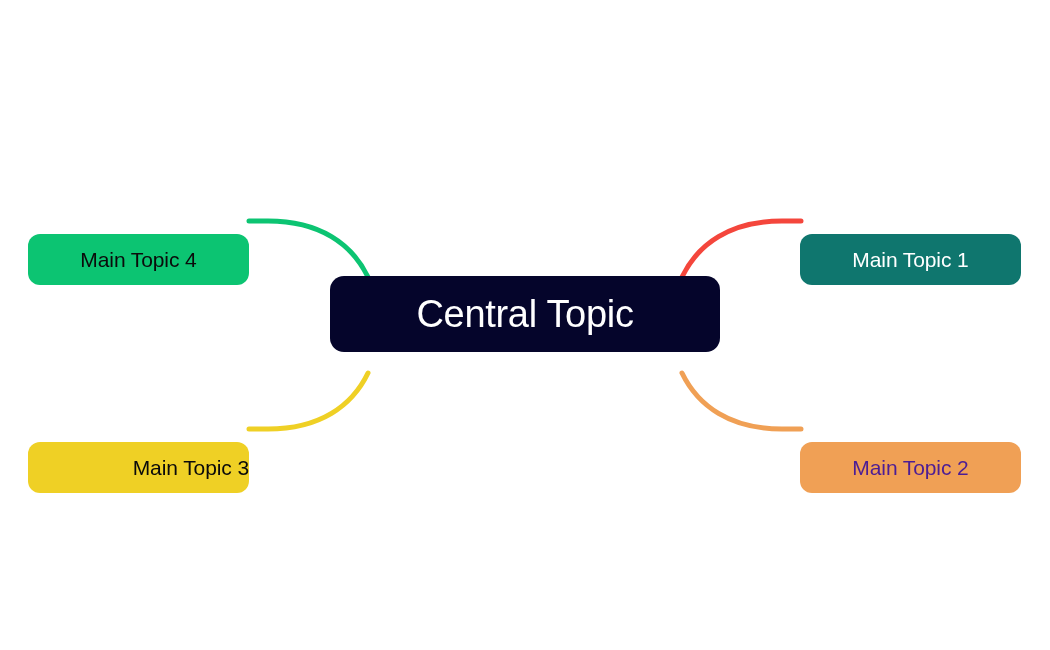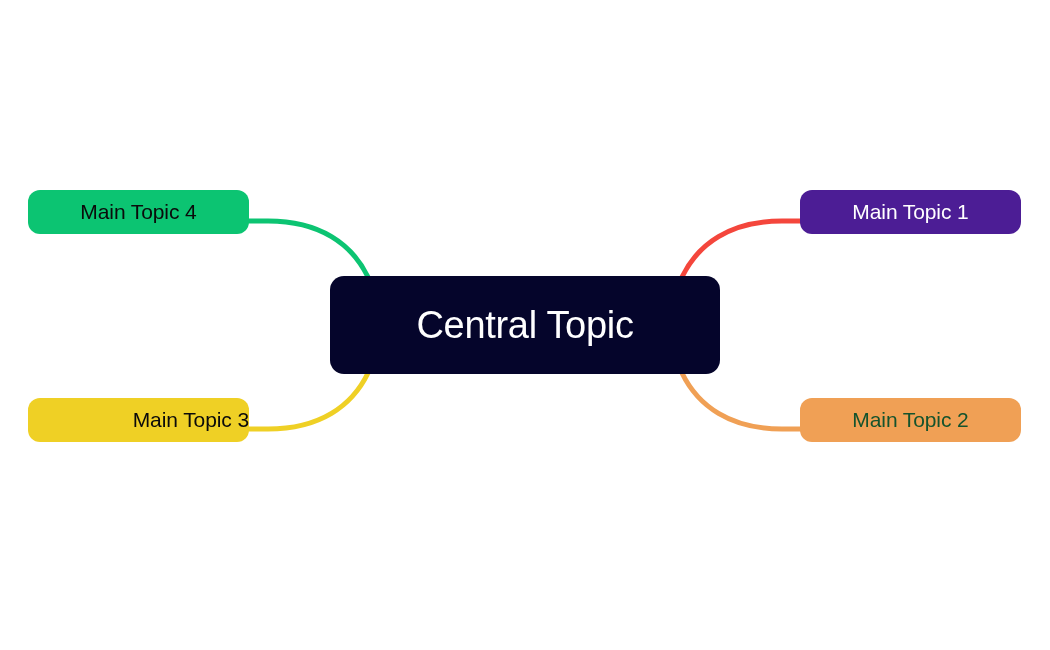--- a/index.html
+++ b/index.html
@@ -38,31 +38,32 @@
   .node-label {
     font-family: "Liberation Sans", sans-serif;
     font-weight: 400;
     letter-spacing: -0.1px;
   }
   
   #central-node {
     left: 330px;
     top: 276px;
     width: 390px;
-    height: 98px;
+    height: 76px;
     border-radius: 14px;
   }
   #central-node .node-label {
     font-size: 38px;
     letter-spacing: -0.3px;
   }
   
   .branch-node {
     width: 221px;
-    height: 44px;
+    height: 51px;
+    margin-top: 44px;
   }
   .branch-node .node-label {
     font-size: 21px;
   }
   #node-topic-4 { left: 28px;  top: 190px; }
   #node-topic-3 { left: 28px;  top: 398px; justify-content: flex-end; }
   #node-topic-1 { left: 800px; top: 190px; }
   #node-topic-2 { left: 800px; top: 398px; }
 </style>
 </head>
@@ -78,25 +79,25 @@
 
     <path d="M 801 221 L 782 221 C 730 221 698 244 682 277" fill="none" stroke="#F4463C" stroke-width="5" stroke-linecap="round"></path>
 
     <path d="M 801 429 L 782 429 C 730 429 698 406 682 373" fill="none" stroke="#F0A055" stroke-width="5" stroke-linecap="round"></path>
   </svg>
 
   <div class="node" id="central-node" style="background: rgb(5, 5, 43); color: rgb(255, 255, 255);">
     <span class="node-label">Central Topic</span>
   </div>
 
-  <div class="node branch-node" id="node-topic-1" style="background: #4c1d95; color: rgb(255, 255, 255);">
+  <div class="node branch-node" id="node-topic-1" style="background: #0f766e; color: rgb(255, 255, 255);">
     <span class="node-label">Main Topic 1</span>
   </div>
 
-  <div class="node branch-node" id="node-topic-2" style="background: rgb(240, 160, 85); color: #14532d; text-align: right;">
+  <div class="node branch-node" id="node-topic-2" style="background: rgb(240, 160, 85); color: #4c1d95; text-align: right;">
     <span class="node-label">Main Topic 2</span>
   </div>
 
   <div class="node branch-node" id="node-topic-3" style="background: rgb(239, 208, 37); color: rgb(11, 11, 11);">
     <span class="node-label">Main Topic 3</span>
   </div>
 
   <div class="node branch-node" id="node-topic-4" style="background: rgb(12, 196, 114); color: rgb(11, 11, 11);">
     <span class="node-label">Main Topic 4</span>
   </div>

